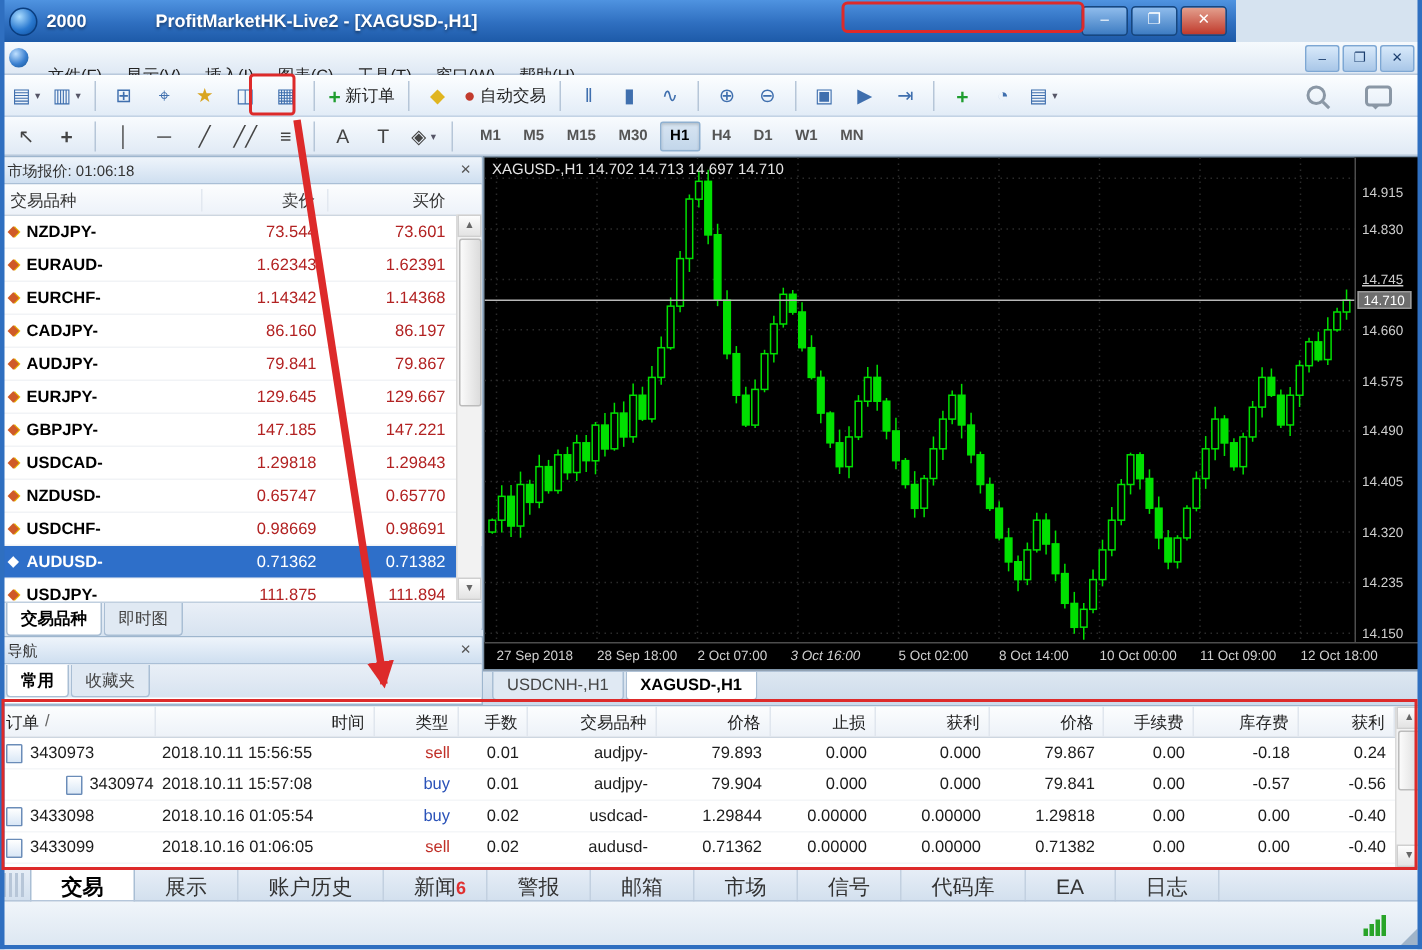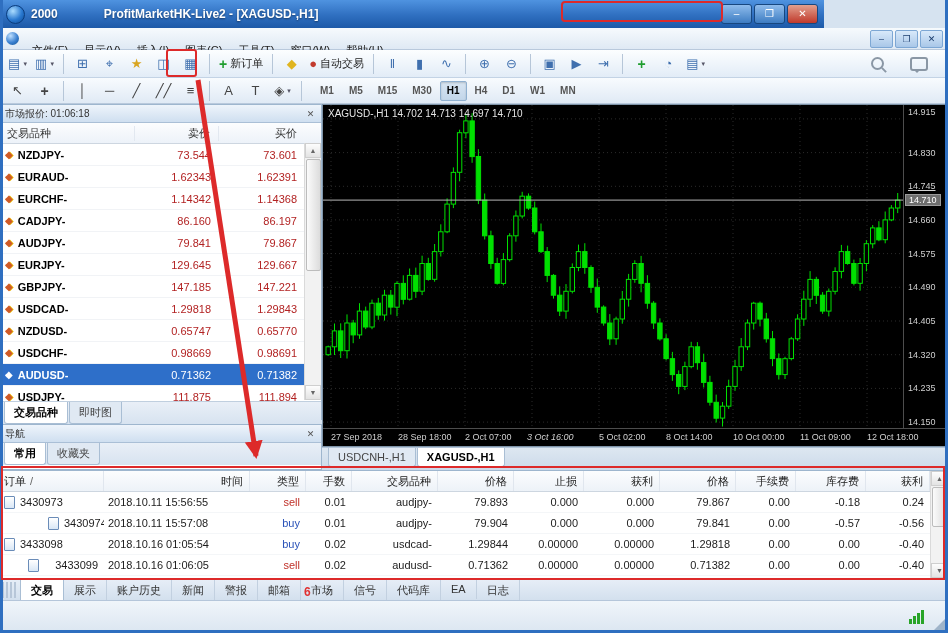--- a/index.html
+++ b/index.html
@@ -139,21 +139,21 @@
   .type-sell{color:#c03028;} .type-buy{color:#2a52b8;}
   .t-scroll{position:absolute;right:0;top:0;width:17px;height:107px;background:#f2f2f2;
     border-left:1px solid #dadada;}
 
   
   .bottom-tabs{position:absolute;left:0;top:578px;width:948px;height:22px;
     background:linear-gradient(#e7eef7,#d3e0ee);border-top:1px solid #b5c6da;display:flex;
     align-items:flex-start;padding-left:2px;box-sizing:border-box;}
   .tab-grip{width:14px;height:16px;margin:3px 4px 0 0;
     background:repeating-linear-gradient(90deg,#b7c6d8 0 2px,transparent 2px 4px);}
-  .b-tab{padding:4px 10px;font-size:11px;color:#333;border-right:1px solid #c2d0e0;}
+  .b-tab{padding:4px 20px;font-size:14px;color:#333;border-right:1px solid #c2d0e0;}
   .b-tab.active{background:#fff;border:1px solid #a9bed4;border-top:none;
     border-radius:0 0 3px 3px;font-weight:bold;color:#000;}
   .statusbar{position:absolute;left:0;top:600px;width:948px;height:33px;
     background:linear-gradient(#f0f5fa,#dbe6f1);border-top:1px solid #b5c6da;display:flex;
     align-items:center;color:#222;box-sizing:border-box;}
   .sb-cell{height:100%;display:flex;align-items:center;padding:0 10px;
     border-right:1px solid #c2d0e0;box-sizing:border-box;}
   .sb-help{width:252px;} .sb-profile{width:120px;}
   .sb-fill{flex:1;height:100%;}
   .sb-bars{display:flex;align-items:flex-end;gap:1px;margin-right:24px;height:14px;}
@@ -673,21 +673,21 @@
         <rect x="560" y="114.9" width="4.4" height="19.8" fill="#000000" stroke="#00e000"></rect>
         <line x1="568.4" y1="100.1" x2="568.4" y2="116.2" stroke="#00e000" stroke-width="1"></line>
         <rect x="566.2" y="103" width="4.4" height="11.9" fill="#000000" stroke="#00e000"></rect>
         <line x1="574.7" y1="88" x2="574.7" y2="108.1" stroke="#00e000" stroke-width="1"></line>
         <rect x="572.5" y="95.1" width="4.4" height="7.9" fill="#000000" stroke="#00e000"></rect>
         <line x1="0" y1="95.1" x2="582" y2="95.1" stroke="#b8b8b8" stroke-width="1"></line>
       </svg>
     <div class="chart-title">XAGUSD-,H1 14.702 14.713 14.697 14.710</div>
     <div class="price-axis" id="price-axis">
       <div class="pa-current" id="pa-current" style="top: 89.1px;">14.710</div>
-    <span class="pa-label" style="top: 2px;">14.915</span>
+    <span class="pa-label" style="top: 18px;">14.915</span>
         <span class="pa-label" style="top: 42.561px;">14.830</span>
         <span class="pa-label" style="top: 76.25px; text-decoration: underline;">14.745</span>
         <span class="pa-label" style="top: 109.939px;">14.660</span>
         <span class="pa-label" style="top: 143.628px;">14.575</span>
         <span class="pa-label" style="top: 177.317px;">14.490</span>
         <span class="pa-label" style="top: 211.006px;">14.405</span>
         <span class="pa-label" style="top: 244.695px;">14.320</span>
         <span class="pa-label" style="top: 278.384px;">14.235</span>
         <span class="pa-label" style="top: 312.073px;">14.150</span>
       </div>
@@ -782,21 +782,21 @@
             <span>0.00</span>
           </div>
           <div class="t-cell" style="width: 70px;">
             <span>-0.18</span>
           </div>
           <div class="t-cell" style="width: 64px;">
             <span>0.24</span>
           </div>
         </div>
         <div class="t-row">
-          <div class="t-cell" style="width: 104px; justify-content: flex-start; padding-left: 48px;">
+          <div class="t-cell" style="width: 104px; justify-content: center; padding-left: 48px;">
             <span class="doc-icon"></span>
             <span>3430974</span>
           </div>
           <div class="t-cell" style="width: 146px; justify-content: flex-start;">
             <span>2018.10.11 15:57:08</span>
           </div>
           <div class="t-cell" style="width: 56px;">
             <span class="type-buy">buy</span>
           </div>
           <div class="t-cell" style="width: 46px;">
@@ -860,21 +860,21 @@
             <span>0.00</span>
           </div>
           <div class="t-cell" style="width: 70px;">
             <span>0.00</span>
           </div>
           <div class="t-cell" style="width: 64px;">
             <span>-0.40</span>
           </div>
         </div>
         <div class="t-row">
-          <div class="t-cell" style="width: 104px; justify-content: flex-end; gap: 11px;">
+          <div class="t-cell" style="width: 104px; justify-content: flex-start;">
             <span class="doc-icon"></span>
             <span>3433099</span>
           </div>
           <div class="t-cell" style="width: 146px; justify-content: flex-start;">
             <span>2018.10.16 01:06:05</span>
           </div>
           <div class="t-cell" style="width: 56px;">
             <span class="type-sell">sell</span>
           </div>
           <div class="t-cell" style="width: 46px;">

